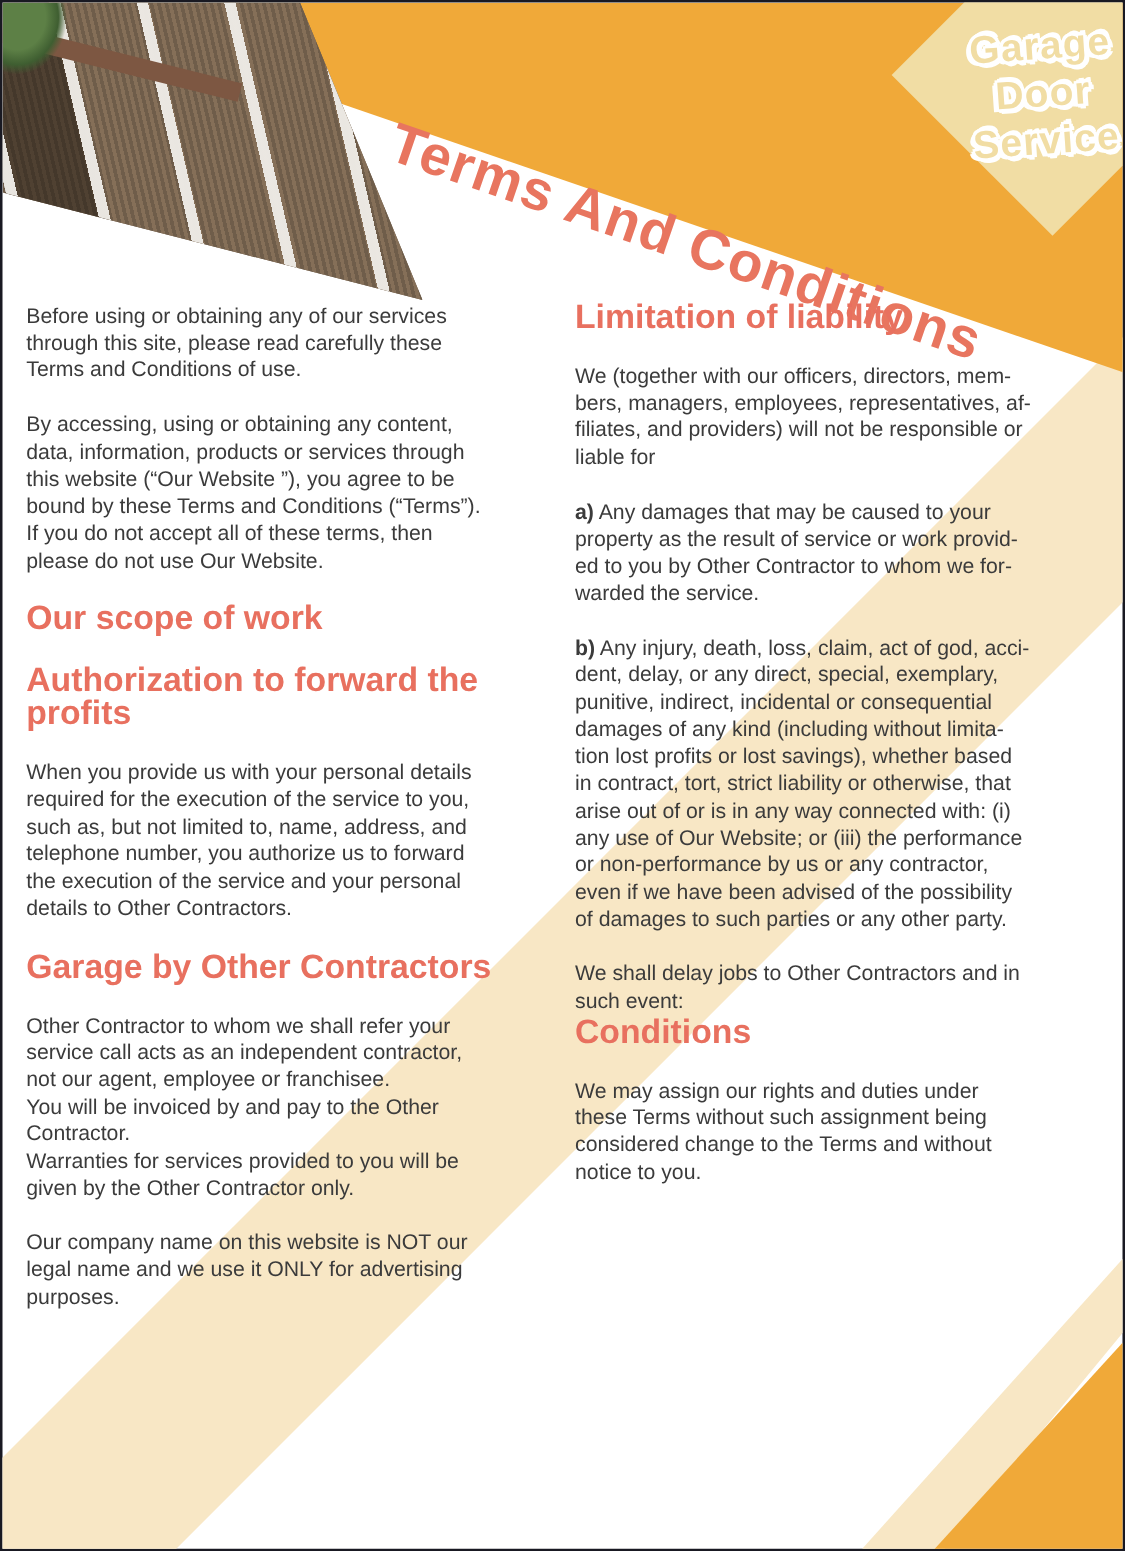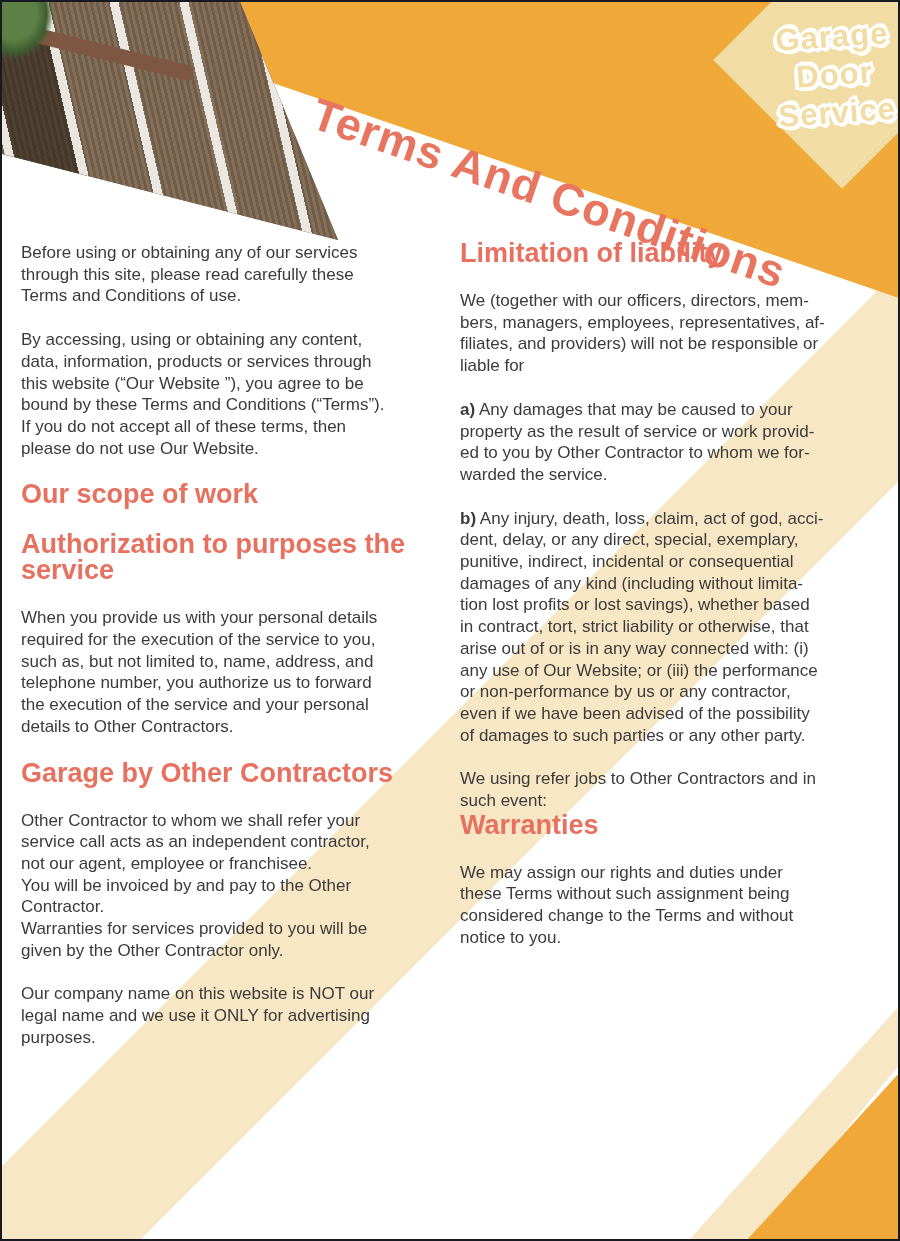--- a/index.html
+++ b/index.html
@@ -119,21 +119,21 @@
     <p>Before using or obtaining any of our services
 through this site, please read carefully these
 Terms and Conditions of use.</p>
     <p>By accessing, using or obtaining any content,
 data, information, products or services through
 this website (“Our Website ”), you agree to be
 bound by these Terms and Conditions (“Terms”).
 If you do not accept all of these terms, then
 please do not use Our Website.</p>
     <h2>Our scope of work</h2>
-    <h2>Authorization to purposes the service</h2>
+    <h2>Authorization to forward the profits</h2>
     <p>When you provide us with your personal details
 required for the execution of the service to you,
 such as, but not limited to, name, address, and
 telephone number, you authorize us to forward
 the execution of the service and your personal
 details to Other Contractors.</p>
     <h2>Garage by Other Contractors</h2>
     <p>Other Contractor to whom we shall refer your
 service call acts as an independent contractor,
 not our agent, employee or franchisee.
@@ -160,22 +160,22 @@
 dent, delay, or any direct, special, exemplary,
 punitive, indirect, incidental or consequential
 damages of any kind (including without limita-
 tion lost profits or lost savings), whether based
 in contract, tort, strict liability or otherwise, that
 arise out of or is in any way connected with: (i)
 any use of Our Website; or (iii) the performance
 or non-performance by us or any contractor,
 even if we have been advised of the possibility
 of damages to such parties or any other party.</span></p>
-    <p class="tight">We using refer jobs to Other Contractors and in
+    <p class="tight">We shall delay jobs to Other Contractors and in
 such event:</p>
-    <h2>Warranties</h2>
+    <h2>Conditions</h2>
     <p>We may assign our rights and duties under
 these Terms without such assignment being
 considered change to the Terms and without
 notice to you.</p>
   </div>
 
 </div>
 
 </body></html>

